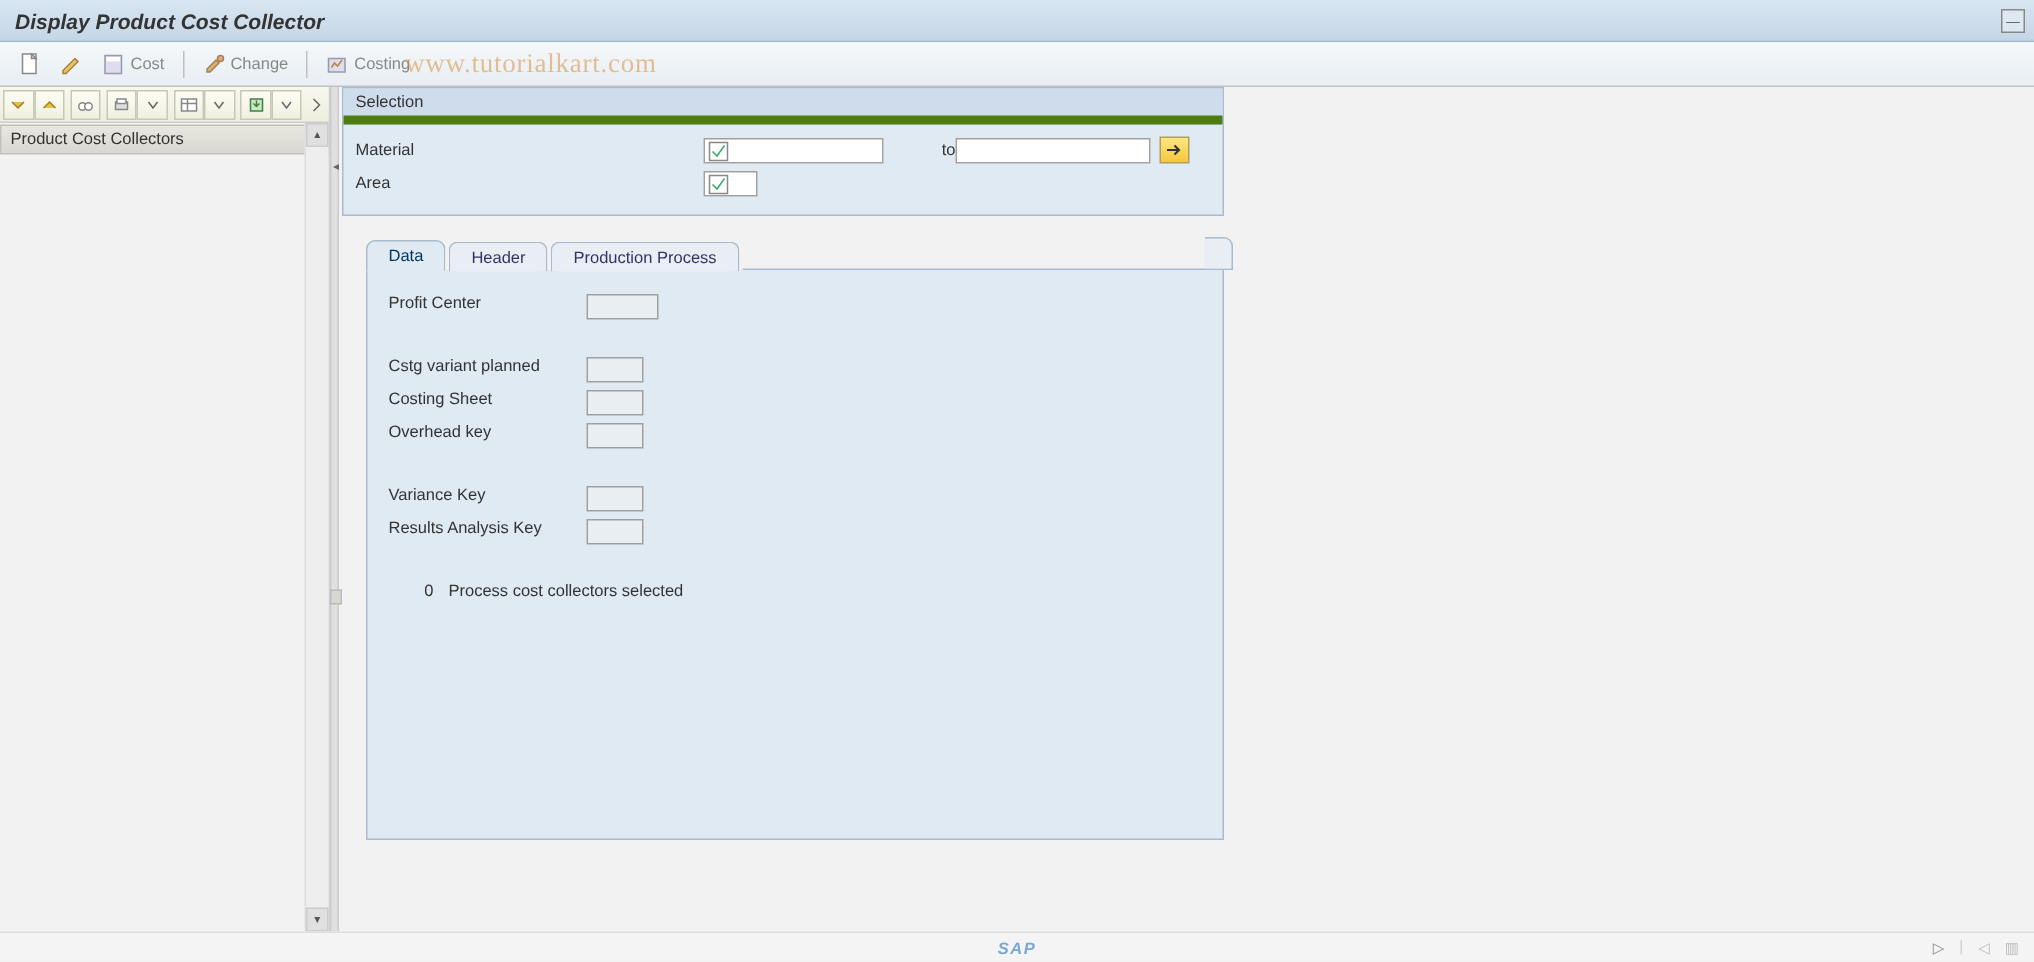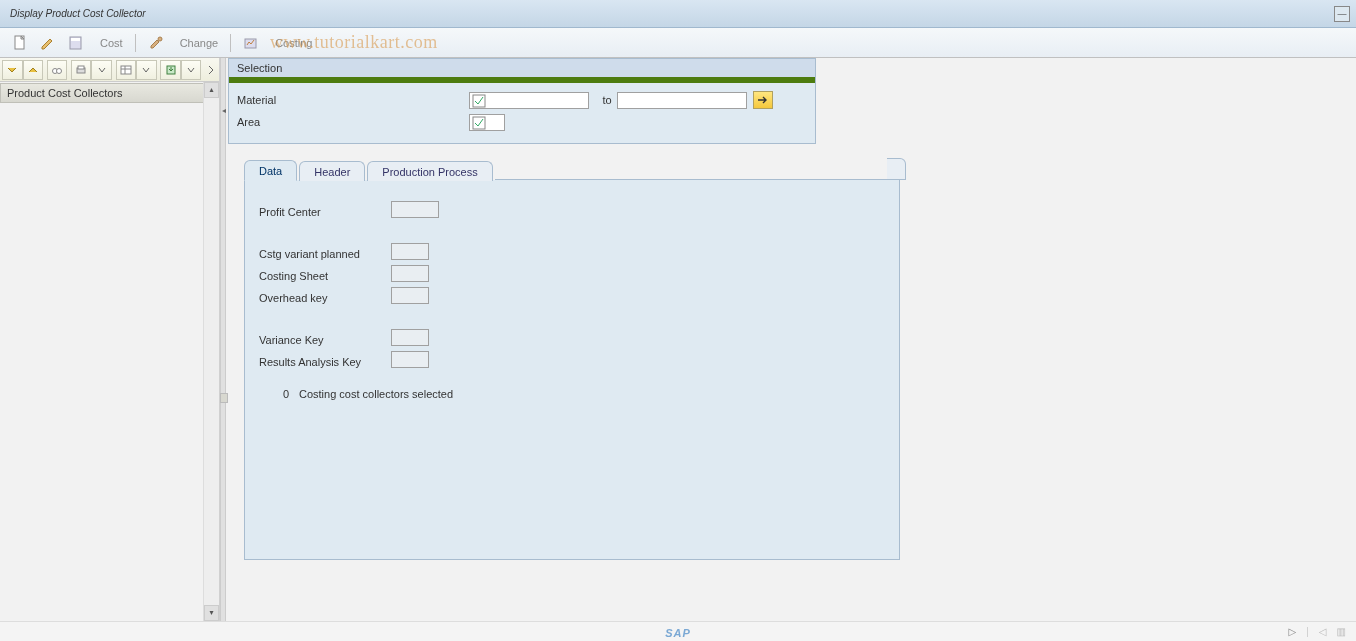--- a/index.html
+++ b/index.html
@@ -15,23 +15,23 @@
     .title-bar {
       background: linear-gradient(to bottom, #d9e6f2 0%, #c4d6e6 100%);
       height: 28px;
       border-bottom: 1px solid #a0b8ce;
       display: flex;
       align-items: center;
       padding-left: 10px;
       position: relative;
     }
     .title-text {
-      font-weight: normal;
+      font-weight: bold;
       font-style: italic;
-      font-size: 10px;
+      font-size: 14px;
       color: #333;
     }
     .title-close {
       position: absolute;
       right: 6px;
       top: 6px;
       width: 16px;
       height: 16px;
       border: 1px solid #888;
       background: #dde8f0;
@@ -46,21 +46,21 @@
       border-bottom: 1px solid #c0c0c0;
       display: flex;
       align-items: center;
       padding-left: 8px;
       gap: 4px;
       position: relative;
     }
     .tb-btn {
       display: inline-flex;
       align-items: center;
-      gap: 16px;
+      gap: 3px;
       padding: 2px 4px;
       color: #888;
       cursor: pointer;
       font-size: 11px;
     }
     .tb-icon {
       width: 16px;
       height: 16px;
       display: inline-block;
     }
@@ -210,41 +210,41 @@
       padding: 0 2px;
     }
     .sel-icon-in {
       width: 14px;
       height: 14px;
       position: absolute;
       margin-left: 2px;
       margin-top: 1px;
     }
     .sel-to {
-      width: 28px;
-      text-align: center;
+      width: 48px;
+      text-align: right;
       font-size: 11px;
       color: #333;
       padding-left: 8px;
     }
     .sel-btn {
       width: 20px;
       height: 18px;
       margin-left: 6px;
       border: 1px solid #b0a060;
       background: linear-gradient(to bottom, #ffe680, #f5c83c);
       display: flex;
       align-items: center;
       justify-content: center;
       font-size: 10px;
       color: #333;
     }
     .tabs-container {
       margin: 14px 0 1px 18px;
-      width: 656px;
+      width: 572px;
     }
     .tab-strip {
       display: flex;
       align-items: flex-end;
       height: 22px;
       position: relative;
     }
     .tab {
       padding: 4px 14px 3px 14px;
       font-size: 11px;
@@ -283,21 +283,21 @@
     }
     .tab-panel {
       border: 1px solid #a8bccf;
       border-top: none;
       background: #dfeaf2;
       padding: 16px 14px 26px 14px;
       min-height: 380px;
     }
     .field-row {
       display: flex;
-      align-items: flex-end;
+      align-items: flex-start;
       height: 22px;
     }
     .field-label {
       width: 132px;
       font-size: 11px;
       color: #333;
     }
     .field-input {
       width: 48px;
       height: 17px;
@@ -541,21 +541,21 @@
           <span class="field-label">Variance Key</span>
           <input class="field-input short" value="" style="">
         </div>
         <div class="field-row">
           <span class="field-label">Results Analysis Key</span>
           <input class="field-input short" value="" style="">
         </div>
 
         <div class="status-line">
           <span class="status-count">0</span>
-          <span>Costing cost collectors selected</span>
+          <span>Process cost collectors selected</span>
         </div>
 
       </div>
     </div>
 
   </div>
 </div>
 
 <div class="footer">
   <span>▷</span>

